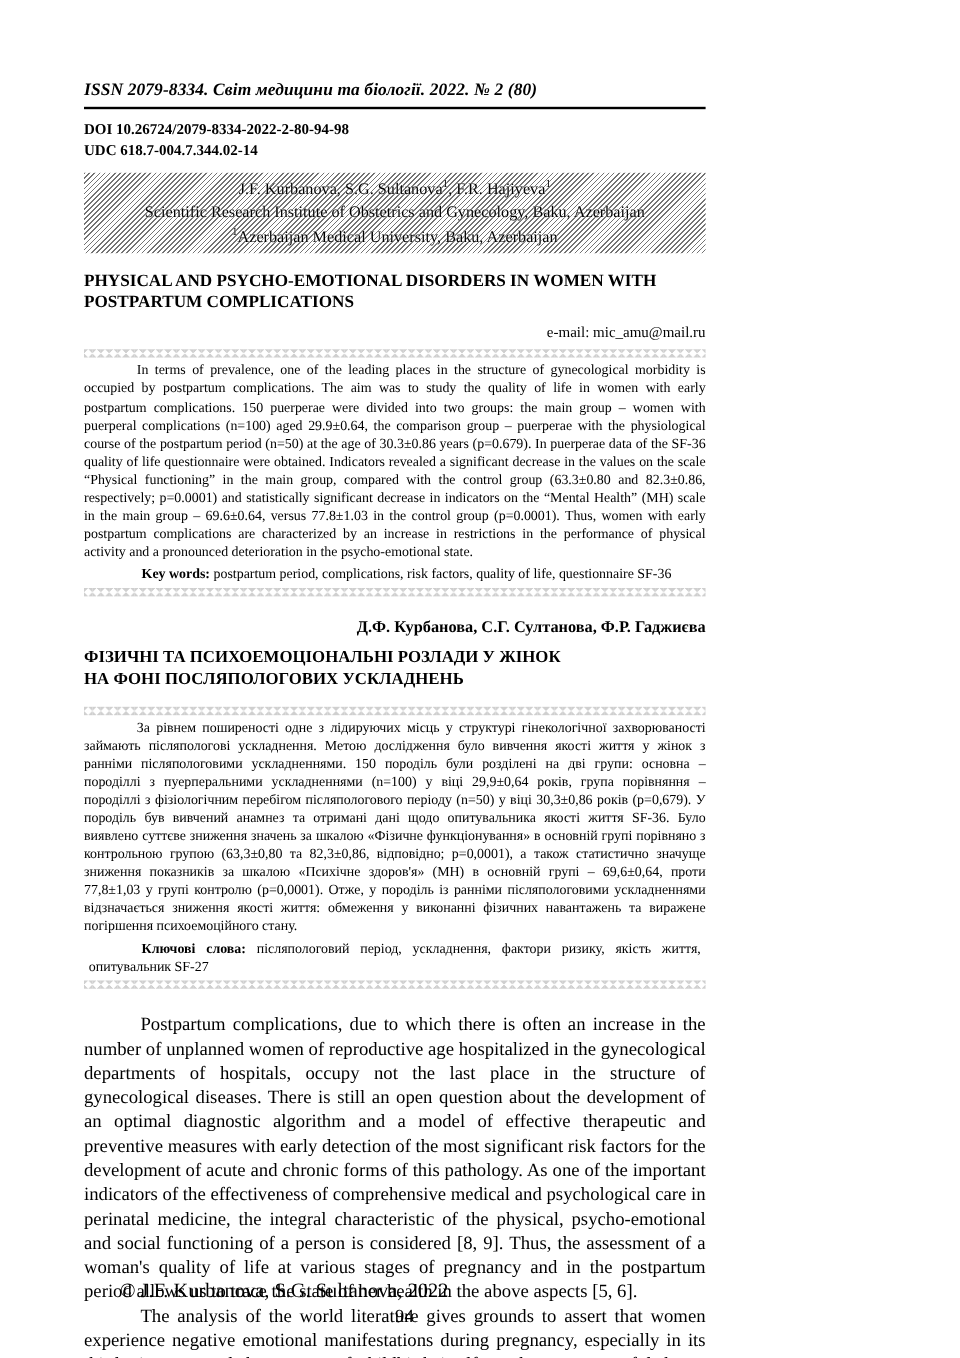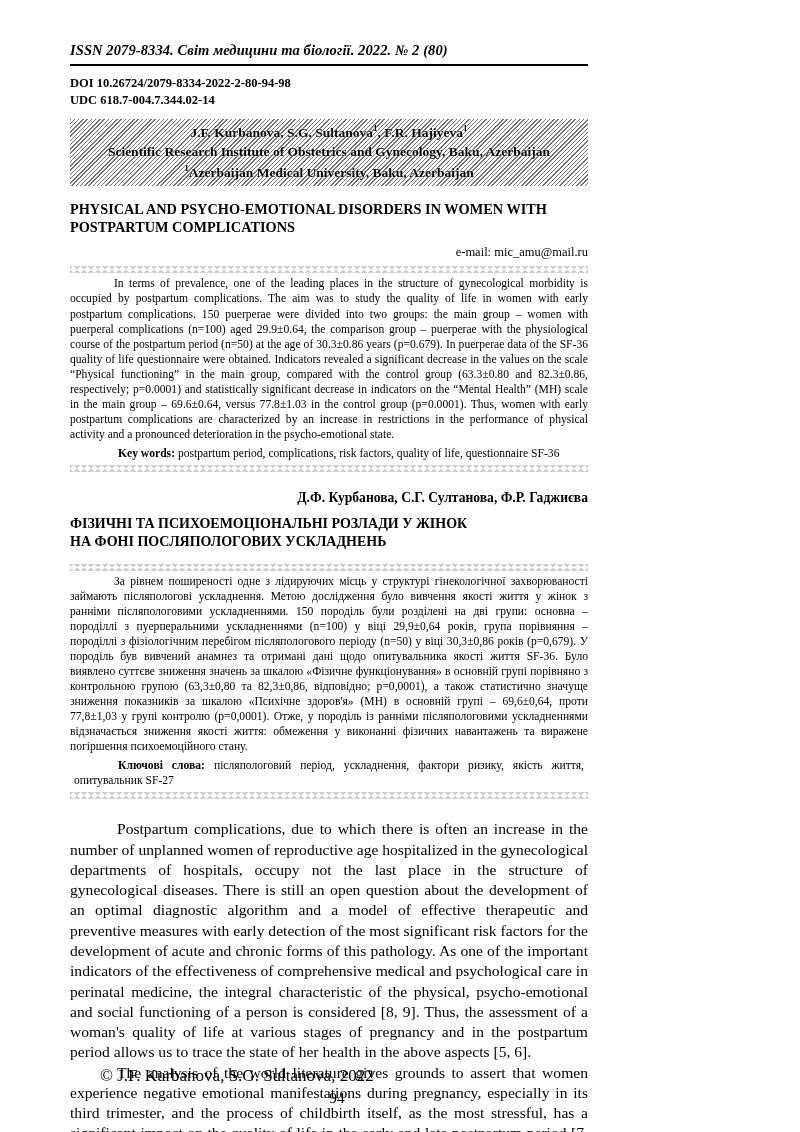--- a/index.html
+++ b/index.html
@@ -15,21 +15,21 @@
     color: #000000;
     position: relative;
     overflow: hidden;
   }
   .page {
     position: absolute;
     left: 0; top: 0;
     width: 658px;
     height: 1132px;
     box-sizing: border-box;
-    padding: 42px 70px 0 70px;
+    padding: 67px 70px 0 70px;
   }
 
   
   .running-head {
     font-style: italic;
     font-weight: bold;
     font-size: 14.5px;
     letter-spacing: 0.1px;
     line-height: 1.2;
     padding-bottom: 5px;
@@ -50,21 +50,21 @@
   }
 
   
   .authorbox {
     background-color: #ffffff;
     background-image:
       repeating-linear-gradient(135deg,
         rgba(0,0,0,0.55) 0px, rgba(0,0,0,0.55) 1px,
         rgba(0,0,0,0) 1px, rgba(0,0,0,0) 3px);
     text-align: center;
-    font-weight: bold;
+    font-weight: normal;
     font-size: 13.5px;
     line-height: 1.45;
     padding: 3px 0 4px 0;
     color: #000;
   }
   .authorbox div { text-shadow: 0 0 1px #fff, 0 0 2px #fff; }
   sup { font-size: 0.68em; vertical-align: super; }
 
   
   .title-en {

